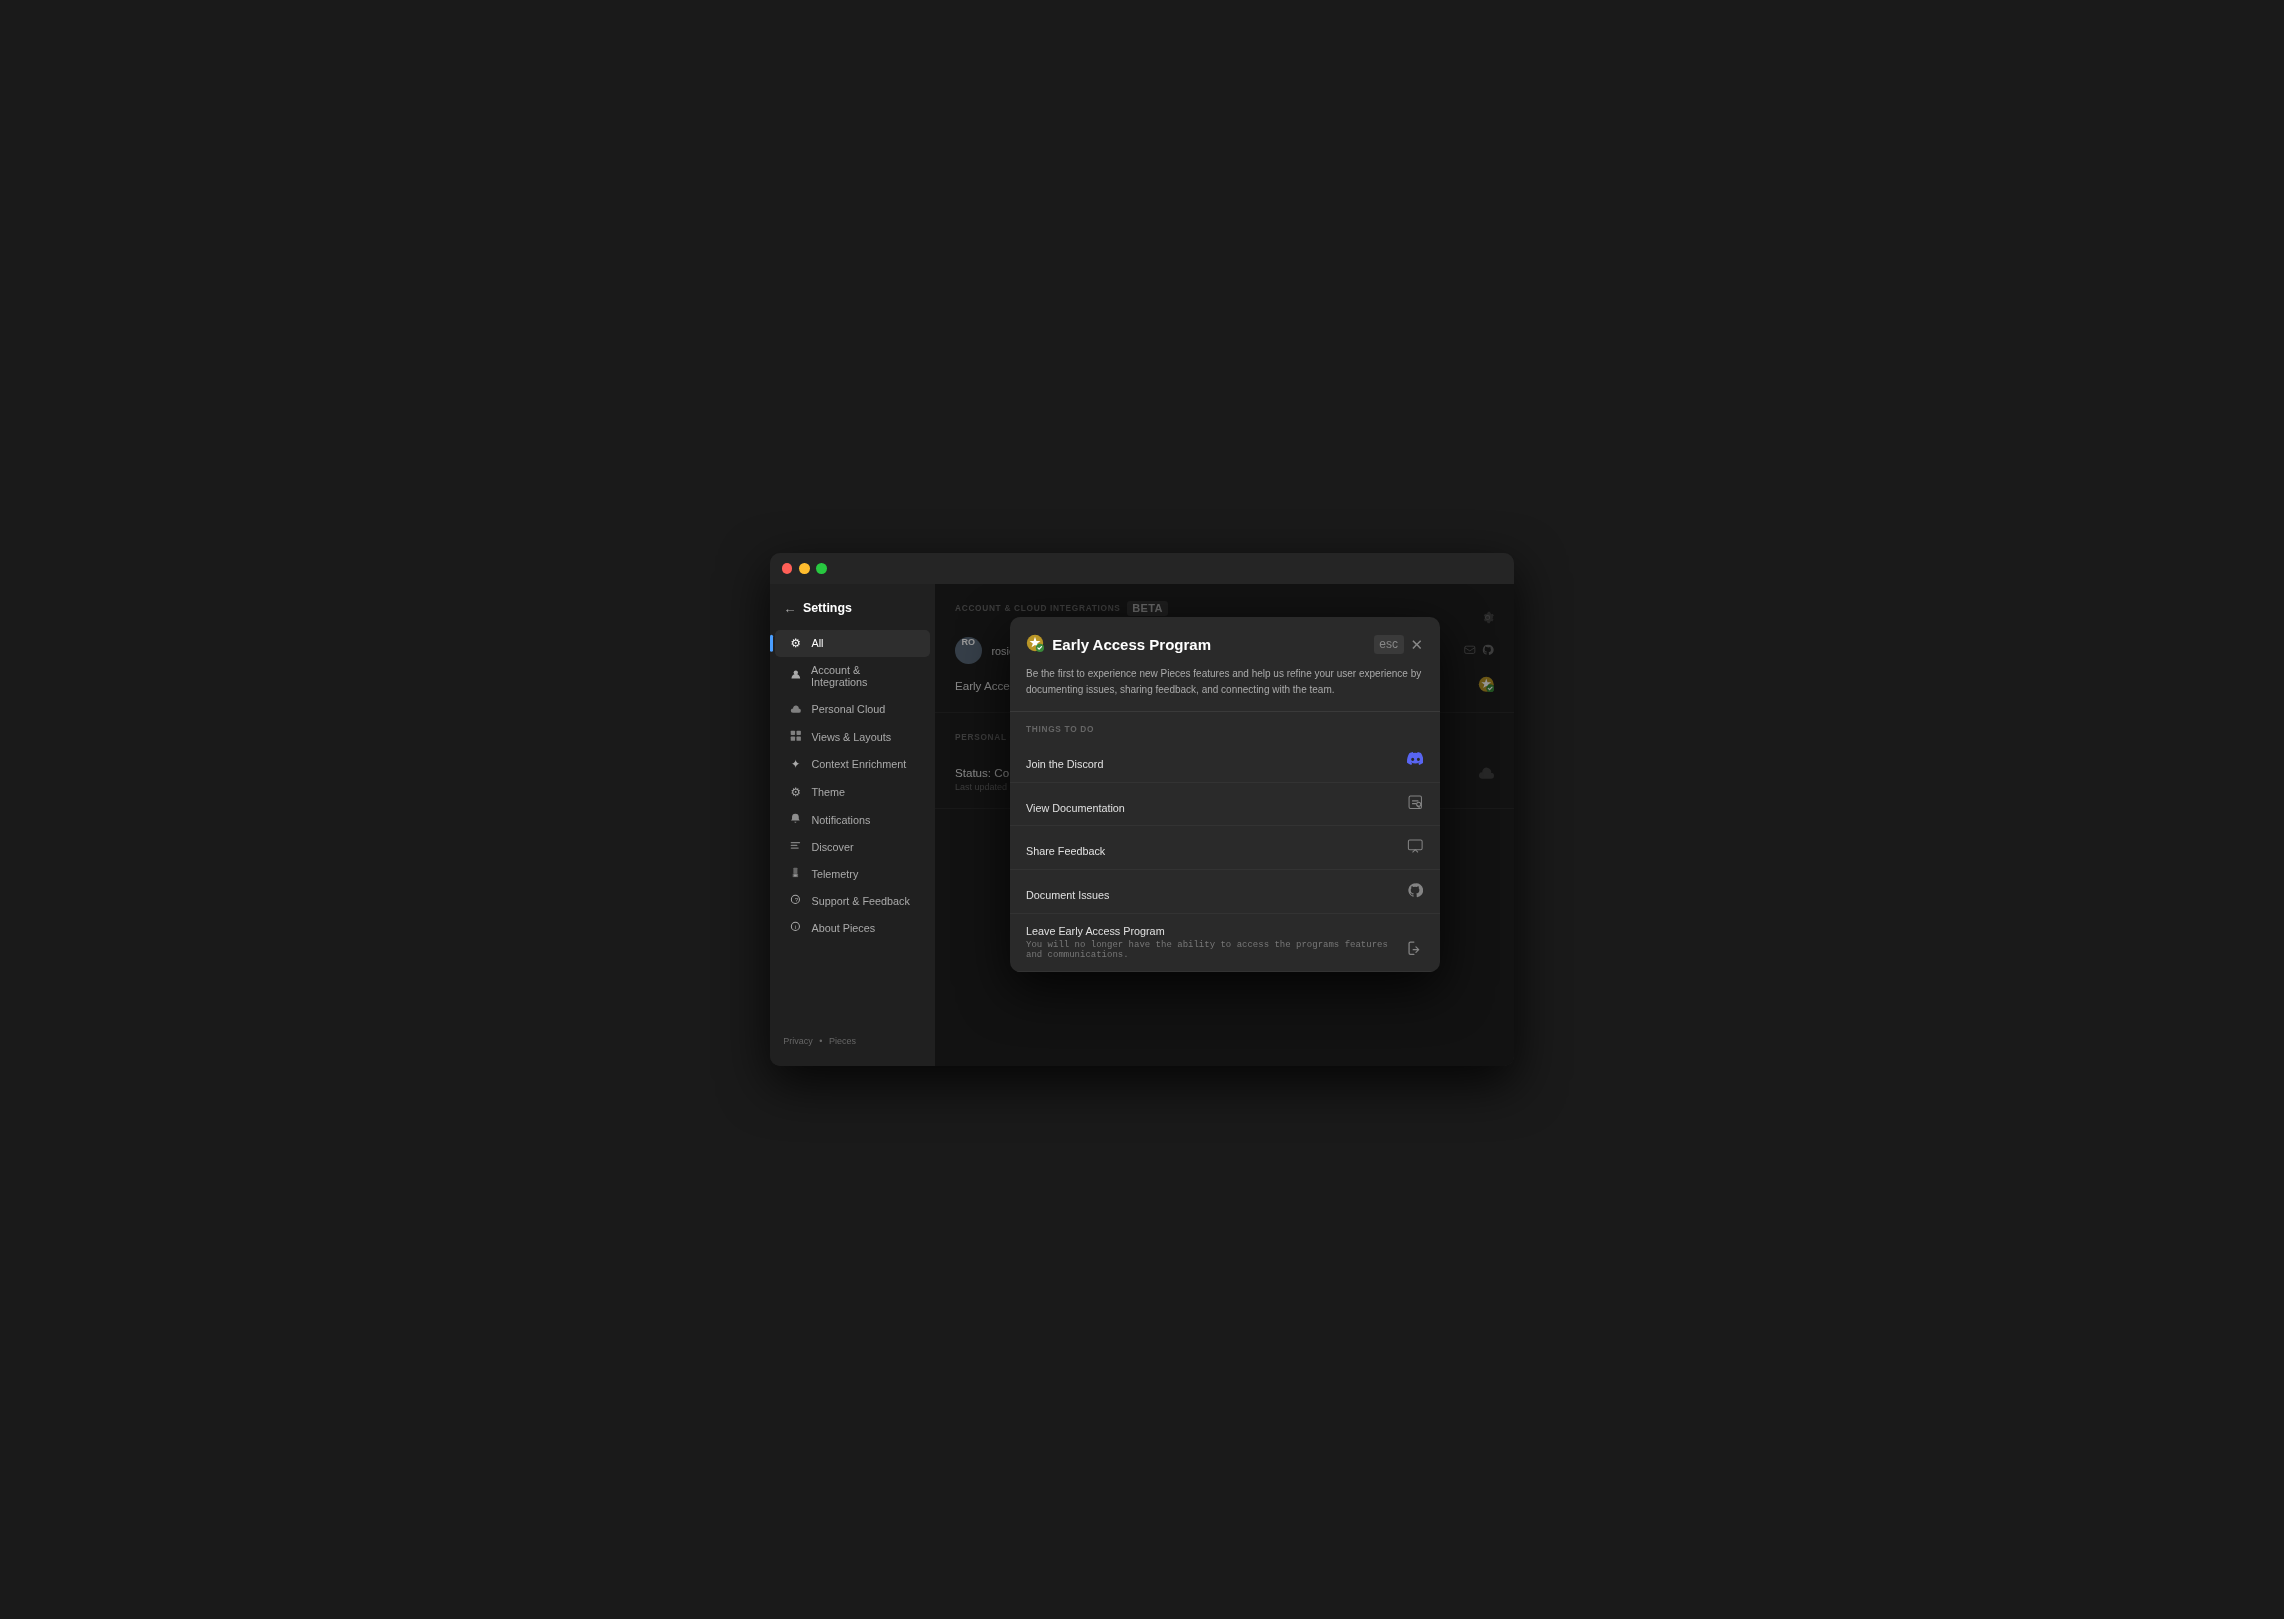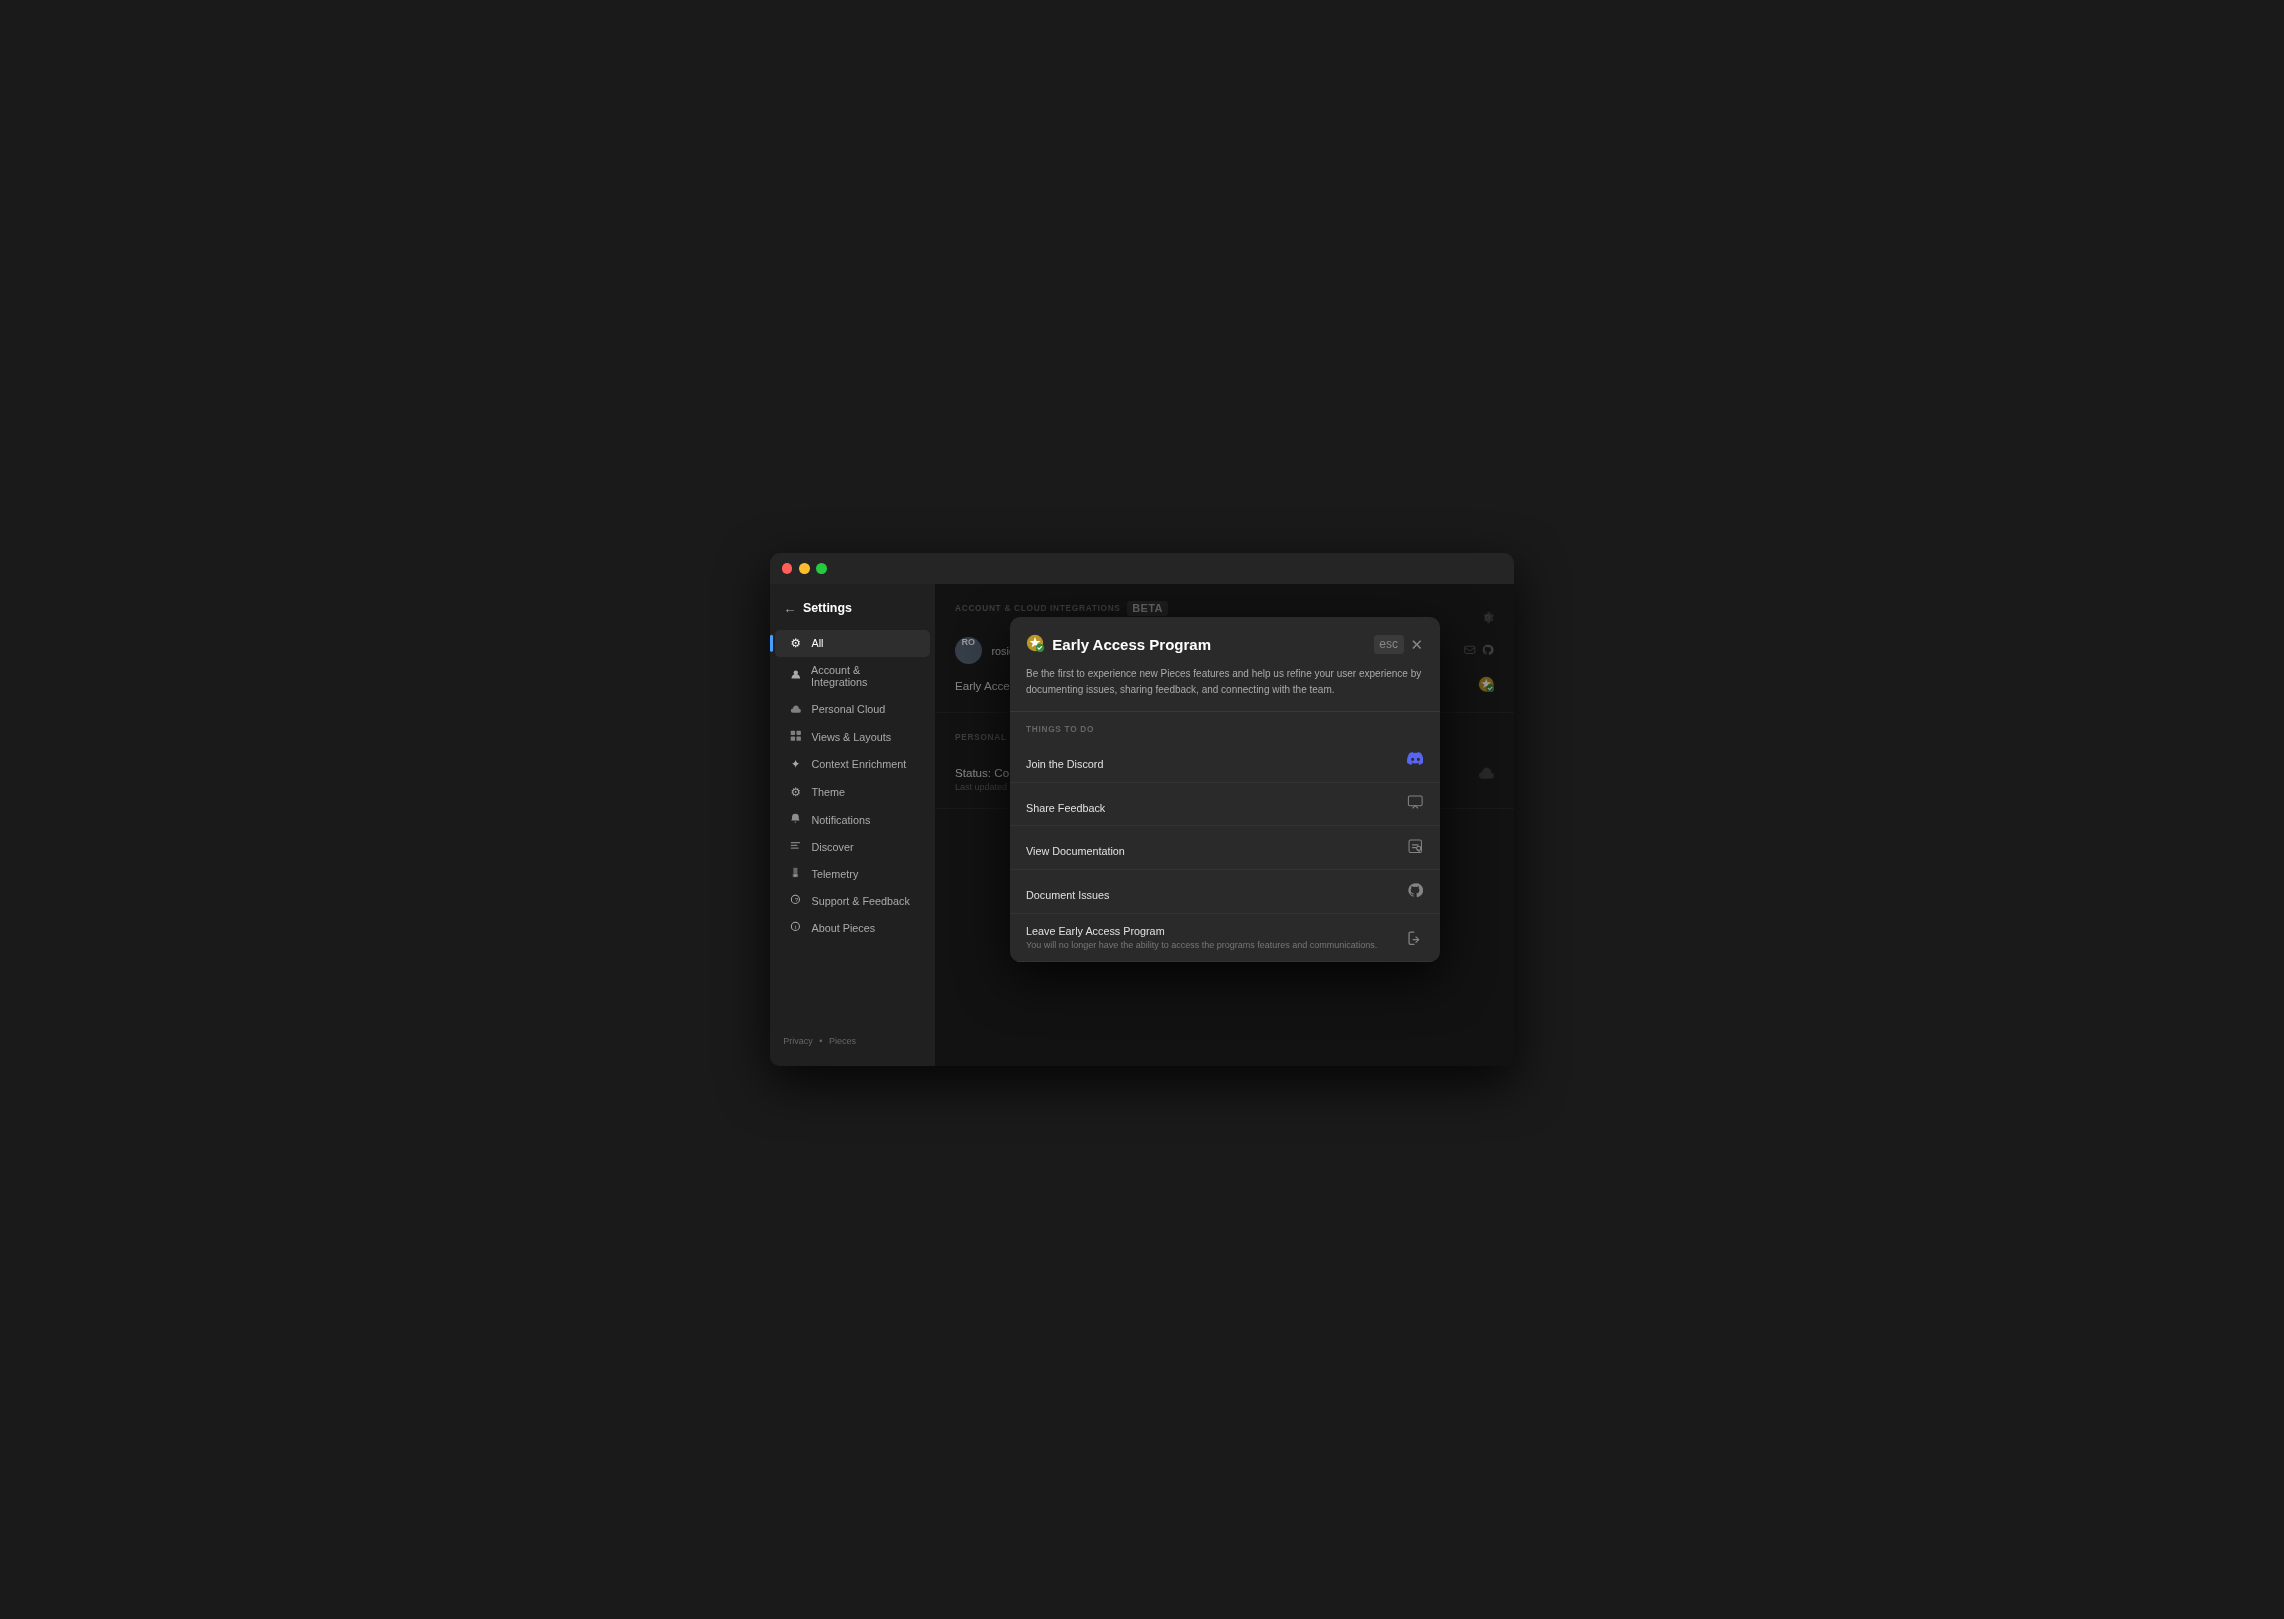--- a/index.html
+++ b/index.html
@@ -286,20 +286,21 @@
     .modal-item-left { flex: 1; }
     .modal-item-title {
       font-size: 10.8px;
       font-weight: 500;
       color: #e0e0e0;
     }
     .modal-item-sub {
       font-size: 9px;
       color: #777;
       margin-top: 2.5px;
+      font-family: Liberation Mono, monospace;
     }
     .modal-item-icon {
       font-size: 15px;
       color: #aaa;
     }
     .discord-icon { color: #5865f2; }
     .power-icon { color: #e53935; }
   </style>
 </head>
 <body>
@@ -528,47 +529,47 @@
             </div>
             <span class="modal-item-icon discord-icon">
               <svg width="16.5" height="16.5" viewBox="0 0 24 24" fill="#5865f2">
                   <path d="M20.3 4.4A19.8 19.8 0 0015.5 3c-.2.4-.5.9-.7 1.3a18.3 18.3 0 00-5.6 0C9 3.9 8.7 3.4 8.5 3A19.7 19.7 0 003.7 4.4C.5 9.3-.3 14 .1 18.6a20 20 0 006.1 3.1c.5-.7.9-1.4 1.3-2.2a13 13 0 01-2-.9l.5-.4a14.3 14.3 0 0012 0l.5.4c-.7.4-1.3.7-2 .9.4.8.8 1.5 1.3 2.2 2.2-.7 4.3-1.8 6-3.1.5-5.3-.9-9.9-3.5-14.2zm-12 11.7c-1.2 0-2.2-1.1-2.2-2.5s1-2.5 2.2-2.5c1.2 0 2.2 1.1 2.2 2.5 0 1.4-1 2.5-2.2 2.5zm8.3 0c-1.2 0-2.2-1.1-2.2-2.5s1-2.5 2.2-2.5c1.2 0 2.2 1.1 2.2 2.5 0 1.4-1 2.5-2.2 2.5z"></path>
                 </svg>
             </span>
           </div>
 
           <div class="modal-item">
             <div class="modal-item-left">
-              <div class="modal-item-title">Share Feedback</div>
-            </div>
-            <span class="modal-item-icon">
-              <svg width="16.5" height="16.5" viewBox="0 0 24 24" fill="none" stroke="currentColor" stroke-width="1.5" opacity="0.7">
-                  <rect x="2" y="3" width="20" height="14" rx="2"></rect>
-                  <path d="M8 21l4-4 4 4"></path>
-                </svg>
-            </span>
-          </div>
-
-          <div class="modal-item">
-            <div class="modal-item-left">
               <div class="modal-item-title">View Documentation</div>
             </div>
             <span class="modal-item-icon">
               <svg width="16.5" height="16.5" viewBox="0 0 24 24" fill="currentColor" opacity="0.7">
                   <path d="M12 2a10 10 0 100 20A10 10 0 0012 2zm-1 14H9V8h2v8zm4 0h-2V8h2v8z" opacity="0"></path>
                   <rect x="3" y="3" width="18" height="18" rx="2" fill="none" stroke="currentColor" stroke-width="1.5"></rect>
                   <path d="M8 10h8M8 14h5" stroke="currentColor" stroke-width="1.5" stroke-linecap="round"></path>
                   <path d="M15 17l3 3" stroke="currentColor" stroke-width="1.5" stroke-linecap="round"></path>
                   <circle cx="17" cy="15" r="3" fill="none" stroke="currentColor" stroke-width="1.5"></circle>
                 </svg>
             </span>
           </div>
 
           <div class="modal-item">
             <div class="modal-item-left">
+              <div class="modal-item-title">Share Feedback</div>
+            </div>
+            <span class="modal-item-icon">
+              <svg width="16.5" height="16.5" viewBox="0 0 24 24" fill="none" stroke="currentColor" stroke-width="1.5" opacity="0.7">
+                  <rect x="2" y="3" width="20" height="14" rx="2"></rect>
+                  <path d="M8 21l4-4 4 4"></path>
+                </svg>
+            </span>
+          </div>
+
+          <div class="modal-item">
+            <div class="modal-item-left">
               <div class="modal-item-title">Document Issues</div>
             </div>
             <span class="modal-item-icon">
               <svg width="16.5" height="16.5" viewBox="0 0 24 24" fill="currentColor" opacity="0.7">
                   <path d="M12 2a10 10 0 00-3.2 19.5c.5.1.7-.2.7-.5v-1.7c-2.8.6-3.4-1.2-3.4-1.2-.4-1.1-1.1-1.4-1.1-1.4-.9-.6 0-.6 0-.6 1 .1 1.5 1 1.5 1 .9 1.5 2.3 1.1 2.9.8.1-.6.4-1 .6-1.2-2.2-.3-4.6-1.1-4.6-5 0-1.1.4-2 1-2.7-.1-.3-.4-1.3.1-2.7 0 0 .8-.3 2.7 1a9.3 9.3 0 015 0c1.9-1.3 2.7-1 2.7-1 .5 1.4.2 2.4.1 2.7.6.7 1 1.6 1 2.7 0 3.9-2.4 4.7-4.6 5 .4.3.7 1 .7 2v2.9c0 .3.2.6.7.5A10 10 0 0012 2z"></path>
                 </svg>
             </span>
           </div>
 
 

